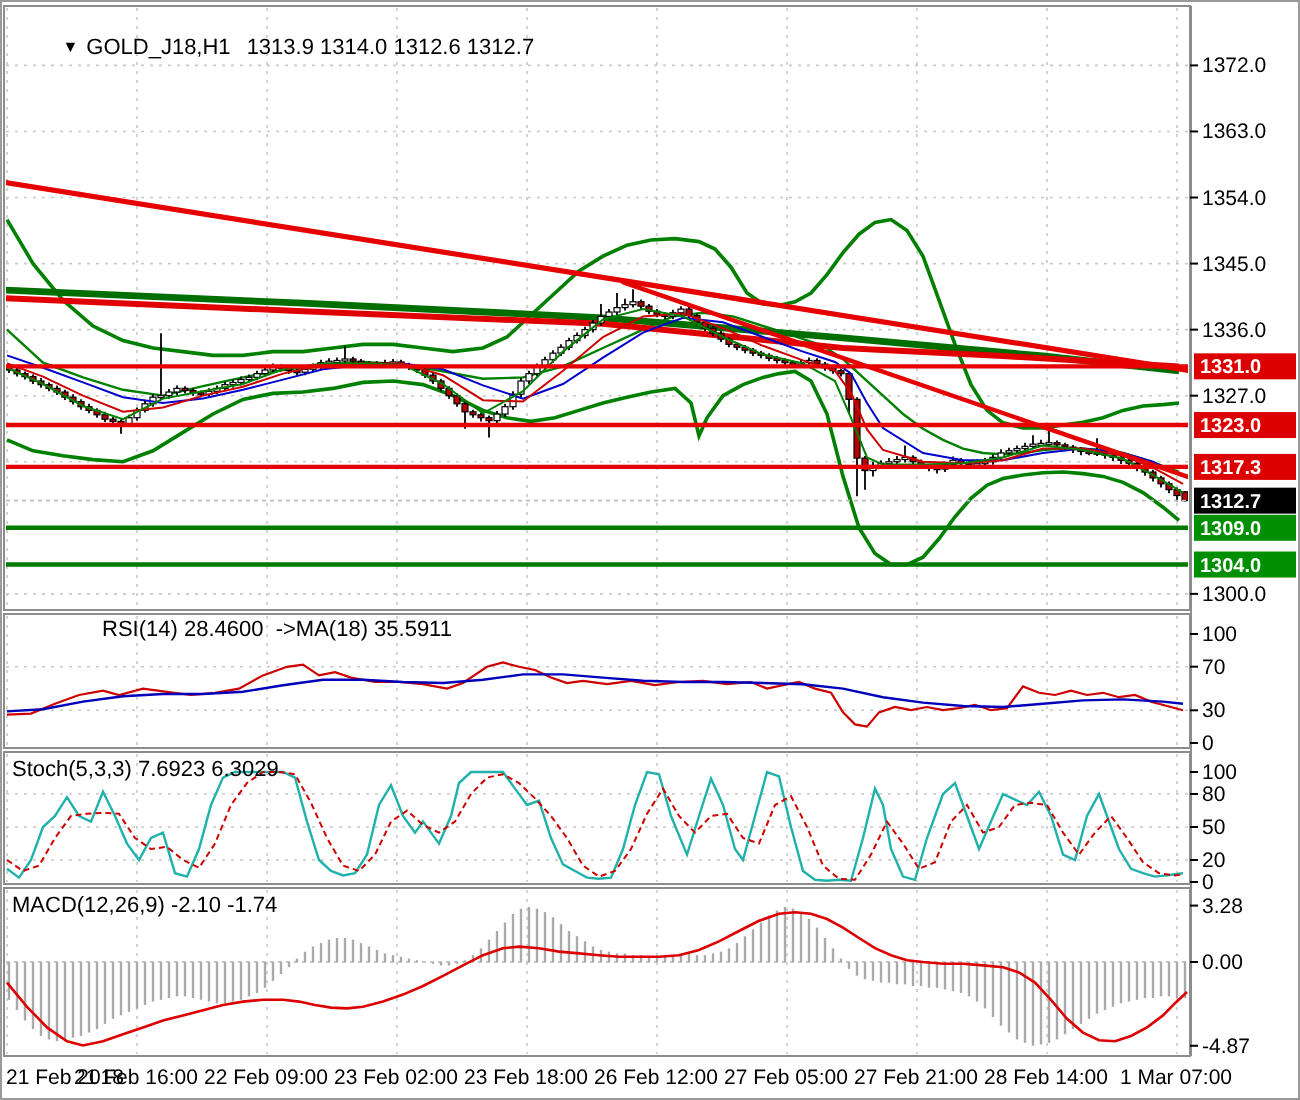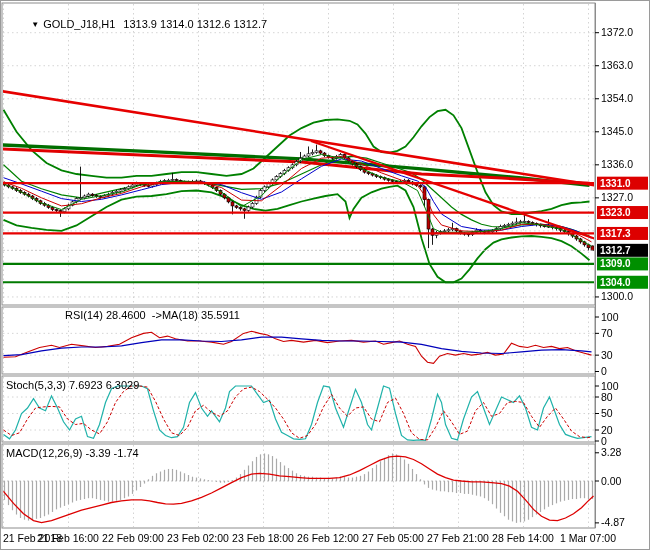--- a/index.html
+++ b/index.html
@@ -3,21 +3,21 @@
 <meta charset="utf-8">
 <style>
   html,body{margin:0;padding:0;background:#fff;}
   #app{position:relative;width:650px;height:550px;background:#fff;overflow:hidden;
        font-family:"Liberation Sans","DejaVu Sans",sans-serif;border:1px solid #9a9a9a;box-sizing:border-box;}
   #chart-svg{position:absolute;left:0;top:0;}
   .pane-label{position:absolute;font-size:11px;color:#000;pointer-events:none;white-space:pre;}
   #main-label{left:18px;top:5px;}
   #main-label .dd{font-size:8px;position:relative;top:-1px;margin-right:4px;}
   #main-label .sym{margin-right:8px;}
-  #rsi-label{left:22px;top:308px;padding-left:42px;}
+  #rsi-label{left:8px;top:308px;padding-left:42px;}
   #stoch-label{left:5px;top:378px;}
   #macd-label{left:5px;top:446px;}
 </style>
 </head>
 <body>
 
 <div id="app">
   <svg id="chart-svg" width="650" height="550">
       <g>
         <rect x="1" y="2" width="593" height="302" fill="#ffffff" stroke="#8c8c8c" stroke-width="1"></rect>
@@ -627,14 +627,14 @@
         <text x="522" y="541" font-size="10.5px" fill="#000" text-anchor="middle" font-family="Liberation Sans, DejaVu Sans, sans-serif">28 Feb 14:00</text>
         <text x="587" y="541" font-size="10.5px" fill="#000" text-anchor="middle" font-family="Liberation Sans, DejaVu Sans, sans-serif">1 Mar 07:00</text>
       </g>
     </svg>
 
   <div class="pane-label" id="main-label">
     <span class="dd">▼</span><span class="sym">GOLD_J18,H1</span><span>1313.9 1314.0 1312.6 1312.7</span>
   </div>
   <div class="pane-label" id="rsi-label">RSI(14) 28.4600  -&gt;MA(18) 35.5911</div>
   <div class="pane-label" id="stoch-label">Stoch(5,3,3) 7.6923 6.3029</div>
-  <div class="pane-label" id="macd-label">MACD(12,26,9) -3.39 -1.74</div>
+  <div class="pane-label" id="macd-label">MACD(12,26,9) -2.10 -1.74</div>
 </div>
 
 </body></html>

